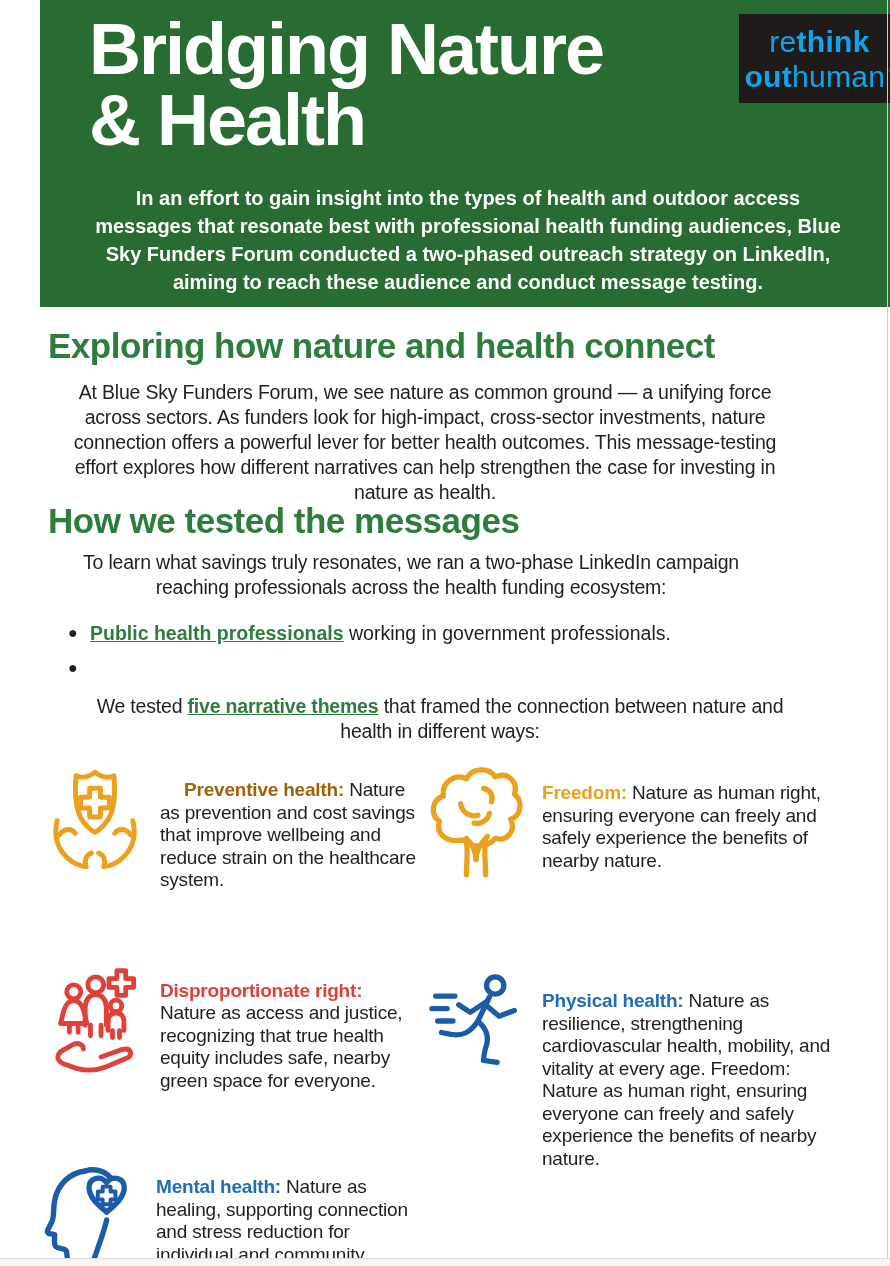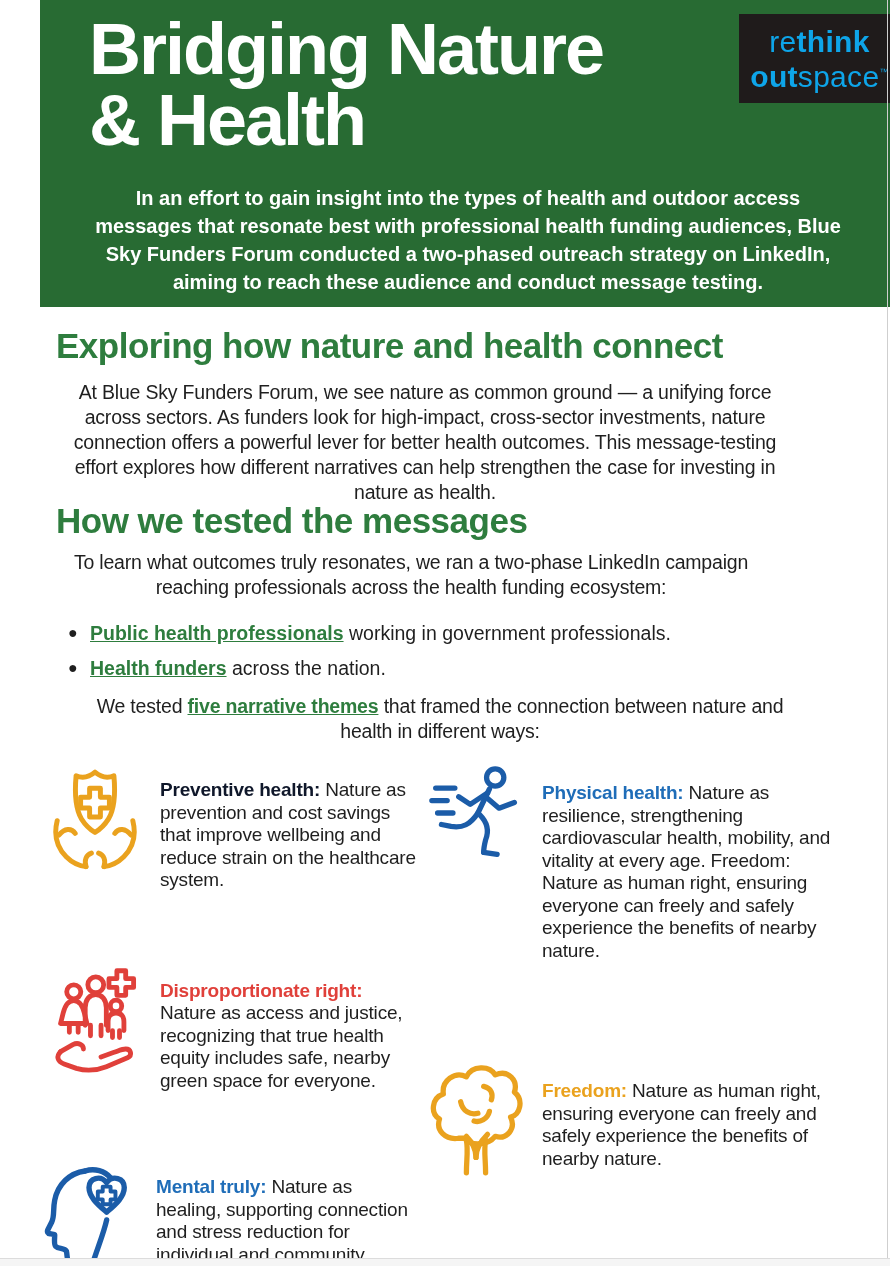--- a/index.html
+++ b/index.html
@@ -14,21 +14,21 @@
   .logo{position:absolute;left:699px;top:14px;width:161px;height:89px;background:#1F1B1B;
         display:flex;flex-direction:column;align-items:center;justify-content:center;
         color:#0ea5e9;font-size:30px;line-height:31px;letter-spacing:.3px;}
   .logo .lt{font-weight:300;}
   .logo .bd{font-weight:700;}
   .logo .tm{font-size:9px;vertical-align:12px;font-weight:300;}
   .intro{position:absolute;left:50px;top:184px;width:756px;font-size:20px;line-height:28px;
          font-weight:700;color:#ffffff;text-align:center;}
 
   
-  .h-green{position:absolute;left:56px;font-size:35px;font-weight:700;letter-spacing:-.5px;
+  .h-green{position:absolute;left:48px;font-size:35px;font-weight:700;letter-spacing:-.5px;
            color:var(--green,#2E7D3E);}
   .body-p{position:absolute;left:51px;font-size:19.5px;line-height:25px;letter-spacing:-.2px;text-align:center;}
   #h-explore{top:326px;}
   #p-explore{top:380px;width:748px;}
   #h-tested{top:501px;}
   #p-tested{top:550px;width:720px;}
   .green-b{color:var(--green,#2E7D3E);font-weight:700;text-decoration:underline;}
 
   .bullets{position:absolute;left:68px;top:620px;width:700px;font-size:19.5px;line-height:26px;}
   .bullet-row{display:flex;margin-bottom:9px;}
@@ -66,60 +66,59 @@
 <div class="canvas">
   <div class="page">
 
     <div class="header">
       <div class="title">
         <div>Bridging Nature</div>
         <div>&amp; Health</div>
       </div>
       <div class="logo">
         <div><span class="lt">re</span><span class="bd">think</span></div>
-        <div><span class="bd">out</span><span class="lt">space</span><span class="tm">™</span></div>
+        <div><span class="bd">out</span><span class="lt">human</span><span class="tm">™</span></div>
       </div>
       <div class="intro">In an effort to gain insight into the types of health and outdoor access messages that resonate best with professional health funding audiences, Blue Sky Funders Forum conducted a two-phased outreach strategy on LinkedIn, aiming to reach these audience and conduct message testing.</div>
     </div>
 
     <div class="h-green" id="h-explore">Exploring how nature and health connect</div>
     <div class="body-p" id="p-explore">At Blue Sky Funders Forum, we see nature as common ground — a unifying force across sectors. As funders look for high-impact, cross-sector investments, nature connection offers a powerful lever for better health outcomes. This message-testing effort explores how different narratives can help strengthen the case for investing in nature as health.</div>
 
     <div class="h-green" id="h-tested">How we tested the messages</div>
-    <div class="body-p" id="p-tested">To learn what outcomes truly resonates, we ran a two-phase LinkedIn campaign reaching professionals across the health funding ecosystem:</div>
+    <div class="body-p" id="p-tested">To learn what savings truly resonates, we ran a two-phase LinkedIn campaign reaching professionals across the health funding ecosystem:</div>
 
     <div class="bullets">
       <div class="bullet-row">
         <span class="dot">●</span>
         <span><span class="green-b">Public health professionals</span><span> working in government professionals.</span></span>
       </div>
       <div class="bullet-row">
         <span class="dot">●</span>
-        <span><span class="green-b">Health funders</span><span> across the nation.</span></span>
       </div>
     </div>
 
     <div class="body-p" id="lead"><span>We tested </span><span class="green-b">five narrative themes</span><span> that framed the connection between nature and health in different ways:</span></div>
 
     <div class="col-left">
 
       <div class="theme-item">
         <span class="t-icon i-gold">
           <svg width="90" height="116" viewBox="0 0 100 122">
             <path d="M50 10 C44 15 36 17 29 14 C27 36 29 52 35 62 C40 70 45 74 50 77 C55 74 60 70 65 62 C71 52 73 36 71 14 C64 17 56 15 50 10 Z"></path>
             <path d="M44 28 L56 28 L56 38 L66 38 L66 50 L56 50 L56 60 L44 60 L44 50 L34 50 L34 38 L44 38 Z"></path>
             <path d="M8 64 C4 80 8 94 18 104 C24 110 32 114 40 115"></path>
             <path d="M10 80 C16 72 24 72 28 78"></path>
             <path d="M40 115 C38 108 40 102 46 100"></path>
             <path d="M92 64 C96 80 92 94 82 104 C76 110 68 114 60 115"></path>
             <path d="M90 80 C84 72 76 72 72 78"></path>
             <path d="M60 115 C62 108 60 102 54 100"></path>
           </svg>
         </span>
-        <p class="theme-text"><span class="t-label" style="color: #0f172a;">Preventive health:</span> <span>Nature as prevention and cost savings that improve wellbeing and reduce strain on the healthcare system.</span></p>
+        <p class="theme-text"><span class="t-label" style="color: #a16207; margin-left: 24px;">Preventive health:</span> <span>Nature as prevention and cost savings that improve wellbeing and reduce strain on the healthcare system.</span></p>
       </div>
 
       <div class="theme-item">
         <span class="t-icon i-red">
           <svg width="88" height="118" viewBox="0 0 100 124">
             <path d="M76 6 L86 6 L86 15 L95 15 L95 25 L86 25 L86 34 L76 34 L76 25 L67 25 L67 15 L76 15 Z"></path>
             <circle cx="27" cy="30" r="8"></circle>
             <path d="M27 40 C20 40 17 46 15 54 L12 66 L42 66 L39 54 C37 46 34 40 27 40 Z"></path>
             <path d="M22 66 L22 76 M32 66 L32 76"></path>
             <circle cx="52" cy="22" r="9"></circle>
@@ -138,56 +137,56 @@
       <div class="theme-item">
         <span class="t-icon head-icon i-blue">
           <svg width="98" height="122" viewBox="0 0 100 124">
             <path d="M46 14 C30 16 18 28 15 44 C13 54 15 60 12 66 L8 74 C7 76 8 78 10 78 L15 79 C15 84 14 89 16 91 C19 94 25 92 27 96 C28 100 27 107 31 112"></path>
             <path d="M46 14 C56 11 66 14 72 21"></path>
             <path d="M68 64 C65 78 58 94 52 114"></path>
             <path d="M68 26 C62 18 50 21 50 31 C50 41 60 49 68 56 C76 49 86 41 86 31 C86 21 74 18 68 26 Z"></path>
             <path d="M64 30 L72 30 L72 35 L77 35 L77 43 L72 43 L72 48 L64 48 L64 43 L59 43 L59 35 L64 35 Z" stroke-width="4"></path>
           </svg>
         </span>
-        <p class="theme-text"><span class="t-label" style="color: rgb(31, 109, 184);">Mental truly:</span> <span>Nature as healing, supporting connection and stress reduction for individual and community wellbeing.</span></p>
+        <p class="theme-text"><span class="t-label" style="color: rgb(31, 109, 184);">Mental health:</span> <span>Nature as healing, supporting connection and stress reduction for individual and community wellbeing.</span></p>
       </div>
     </div>
 
     <div class="col-right">
+
+      <div class="theme-item">
+        <span class="t-icon i-gold">
+          <svg width="96" height="118" viewBox="0 0 100 122">
+            <path d="M32 80 C18 82 8 72 12 60 C2 54 4 38 16 34 C14 20 28 10 40 16 C46 4 64 4 70 14 C84 8 94 20 90 32 C100 40 96 56 86 58 C92 70 82 82 70 78 C62 88 44 88 38 80 L32 80"></path>
+            <path d="M58 26 C66 28 68 34 66 40"></path>
+            <path d="M34 42 C36 52 44 56 52 54"></path>
+            <path d="M64 52 C62 60 54 64 48 62"></path>
+            <path d="M40 116 C40 102 42 92 40 82"></path>
+            <path d="M60 116 C60 102 58 92 60 82"></path>
+            <path d="M50 100 C50 92 46 84 40 78"></path>
+            <path d="M50 100 C50 92 54 84 62 76"></path>
+          </svg>
+        </span>
+        <p class="theme-text"><span class="t-label" style="color: rgb(234, 162, 30);">Freedom:</span> <span>Nature as human right, ensuring everyone can freely and safely experience the benefits of nearby nature.</span></p>
+      </div>
 
       <div class="theme-item">
         <span class="t-icon i-blue">
           <svg width="96" height="100" viewBox="0 0 100 104">
             <path d="M8 26 L28 26 M4 39 L20 39 M10 52 L26 52"></path>
             <circle cx="70" cy="15" r="9"></circle>
             <path d="M64 27 L52 52"></path>
             <path d="M62 31 L44 43 L32 35"></path>
             <path d="M60 35 L74 47 L90 41"></path>
             <path d="M52 52 C44 64 36 68 24 66 L14 64"></path>
             <path d="M54 54 C62 62 64 70 60 80 C59 84 58 88 58 93"></path>
             <path d="M58 93 L72 95"></path>
           </svg>
         </span>
         <p class="theme-text"><span class="t-label" style="color: rgb(31, 109, 184);">Physical health:</span> <span>Nature as resilience, strengthening cardiovascular health, mobility, and vitality at every age. Freedom: Nature as human right, ensuring everyone can freely and safely experience the benefits of nearby nature.</span></p>
       </div>
-
-      <div class="theme-item">
-        <span class="t-icon i-gold">
-          <svg width="96" height="118" viewBox="0 0 100 122">
-            <path d="M32 80 C18 82 8 72 12 60 C2 54 4 38 16 34 C14 20 28 10 40 16 C46 4 64 4 70 14 C84 8 94 20 90 32 C100 40 96 56 86 58 C92 70 82 82 70 78 C62 88 44 88 38 80 L32 80"></path>
-            <path d="M58 26 C66 28 68 34 66 40"></path>
-            <path d="M34 42 C36 52 44 56 52 54"></path>
-            <path d="M64 52 C62 60 54 64 48 62"></path>
-            <path d="M40 116 C40 102 42 92 40 82"></path>
-            <path d="M60 116 C60 102 58 92 60 82"></path>
-            <path d="M50 100 C50 92 46 84 40 78"></path>
-            <path d="M50 100 C50 92 54 84 62 76"></path>
-          </svg>
-        </span>
-        <p class="theme-text"><span class="t-label" style="color: rgb(234, 162, 30);">Freedom:</span> <span>Nature as human right, ensuring everyone can freely and safely experience the benefits of nearby nature.</span></p>
-      </div>
     </div>
 
   </div>
 
   <div class="edge-line"></div>
   <div class="bottom-strip"></div>
 </div>
 
 </body></html>

